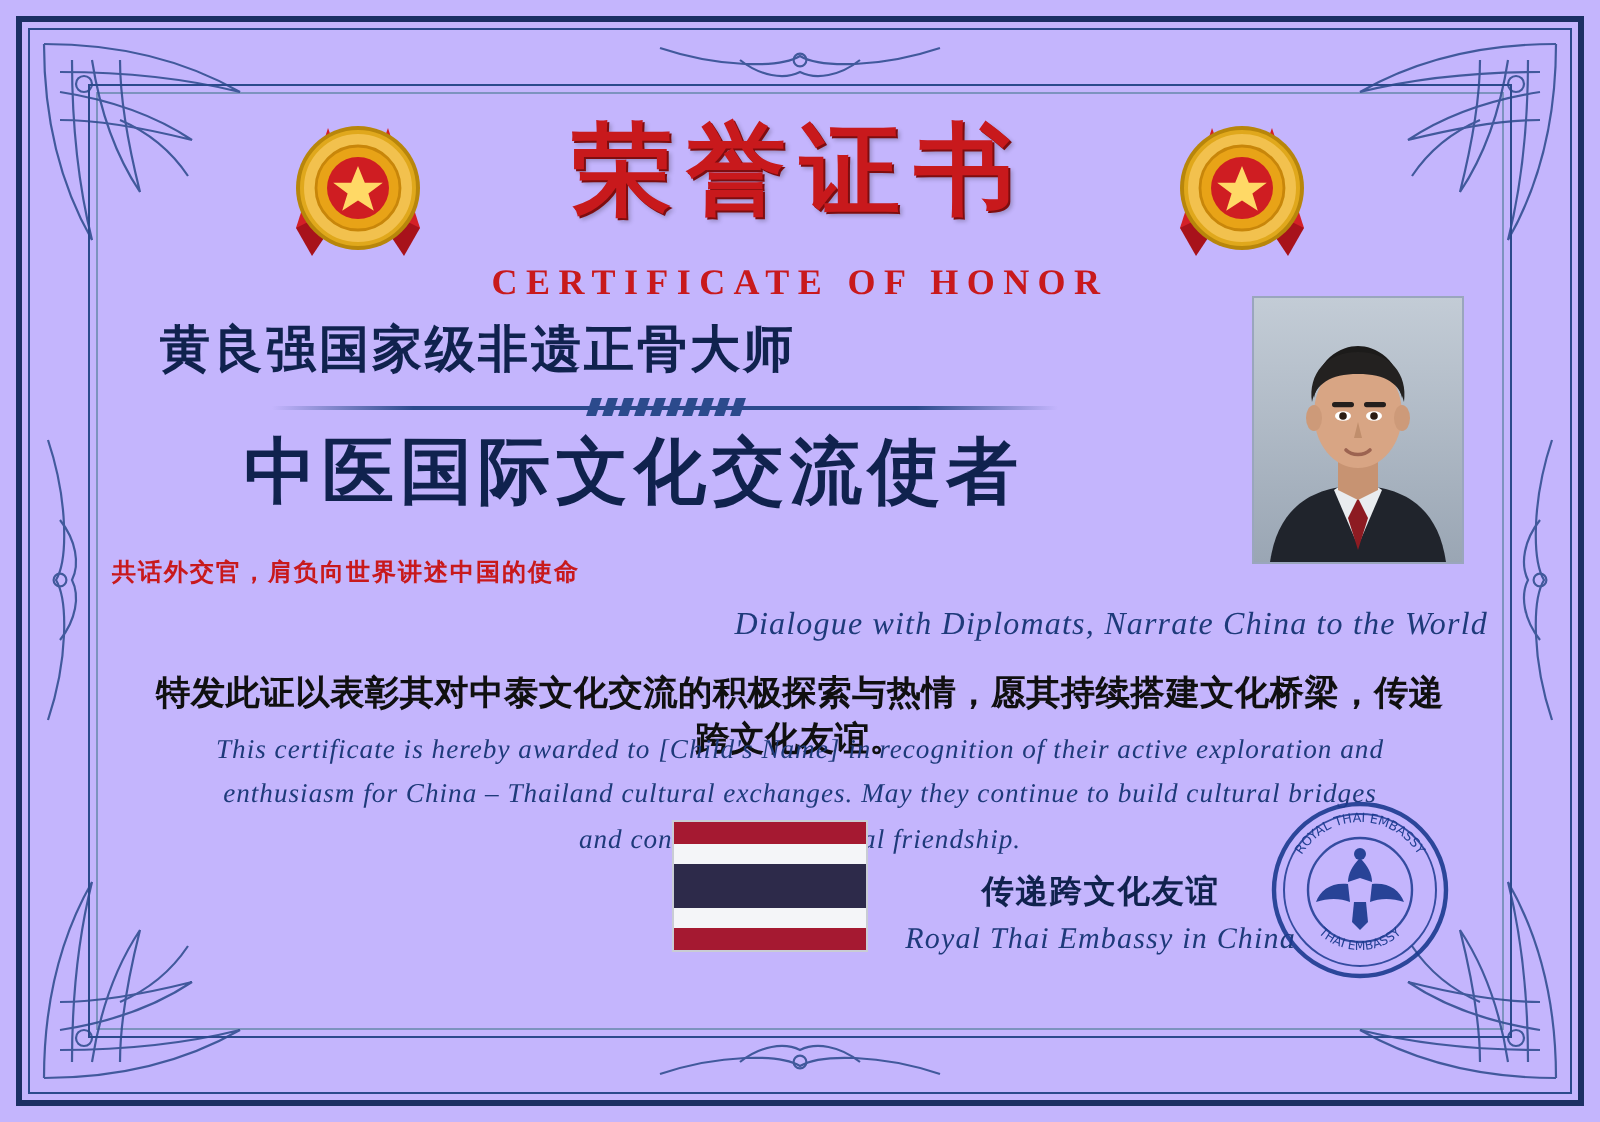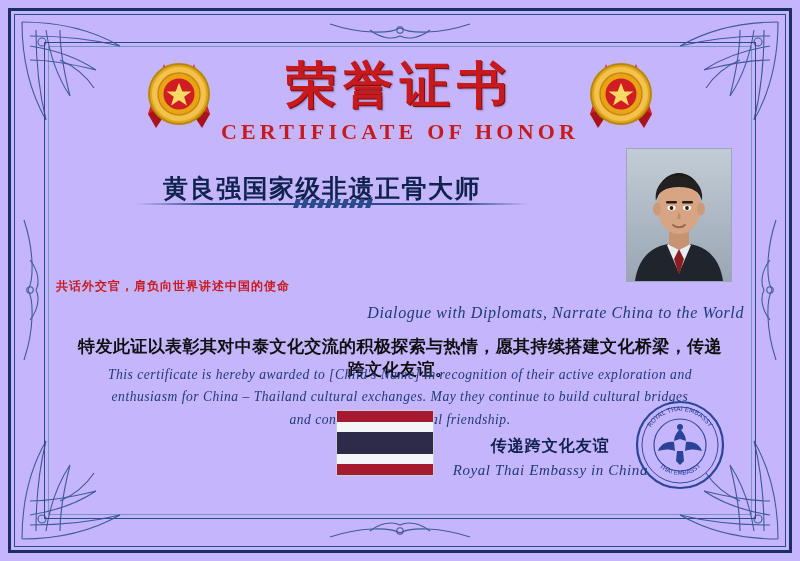--- a/index.html
+++ b/index.html
@@ -83,41 +83,40 @@
   .main-title {
     font-family: "DejaVu Serif", serif;
     font-size: 50px;
     font-weight: bold;
     letter-spacing: 7px;
     color: #c8191c;
     line-height: 1.06;
     text-shadow: 1px 1px 0 #7e0d0f, 2px 2px 2px rgba(0,0,0,0.22);
   }
   .sub-title {
-    margin-top: 8px;
-    font-family: "Liberation Serif", serif;
-    font-size: 22px;
+    margin-top: 20px;
+    font-family: "Liberation Serif", serif;
+    font-size: 18px;
     font-weight: bold;
     letter-spacing: 4.2px;
     color: #c8191c;
   }
 
   
   .honoree-name {
     position: absolute;
     top: 106px;
     left: 24px;
     right: 180px;
-    text-align: center;
+    text-align: left;
     font-family: "DejaVu Serif", serif;
     font-size: 25px;
     font-weight: bold;
     color: #10224e;
     letter-spacing: 1.5px;
-    margin-top: 14px;
   }
 
   .divider-wrap {
     position: absolute;
     top: 145px;
     left: 80px;
     right: 215px;
     height: 14px;
   }
   .divider-line {
@@ -390,20 +389,21 @@
           <i></i>
           <i></i>
           <i></i>
           <i></i>
           <i></i>
           <i></i>
           <i></i>
       </div>
     </div>
 
+    <div class="headline">中医国际文化交流使者</div>
 
     <div class="photo-frame">
       <svg class="photo-svg" width="104" height="132" viewBox="0 0 104 132" xmlns="http://www.w3.org/2000/svg">
         <defs>
           <linearGradient id="bgph" x1="0" y1="0" x2="0" y2="1">
             <stop offset="0%" stop-color="#c3ccd6"></stop>
             <stop offset="100%" stop-color="#9aa6b4"></stop>
           </linearGradient>
         </defs>
         <rect width="104" height="132" fill="url(#bgph)"></rect>

